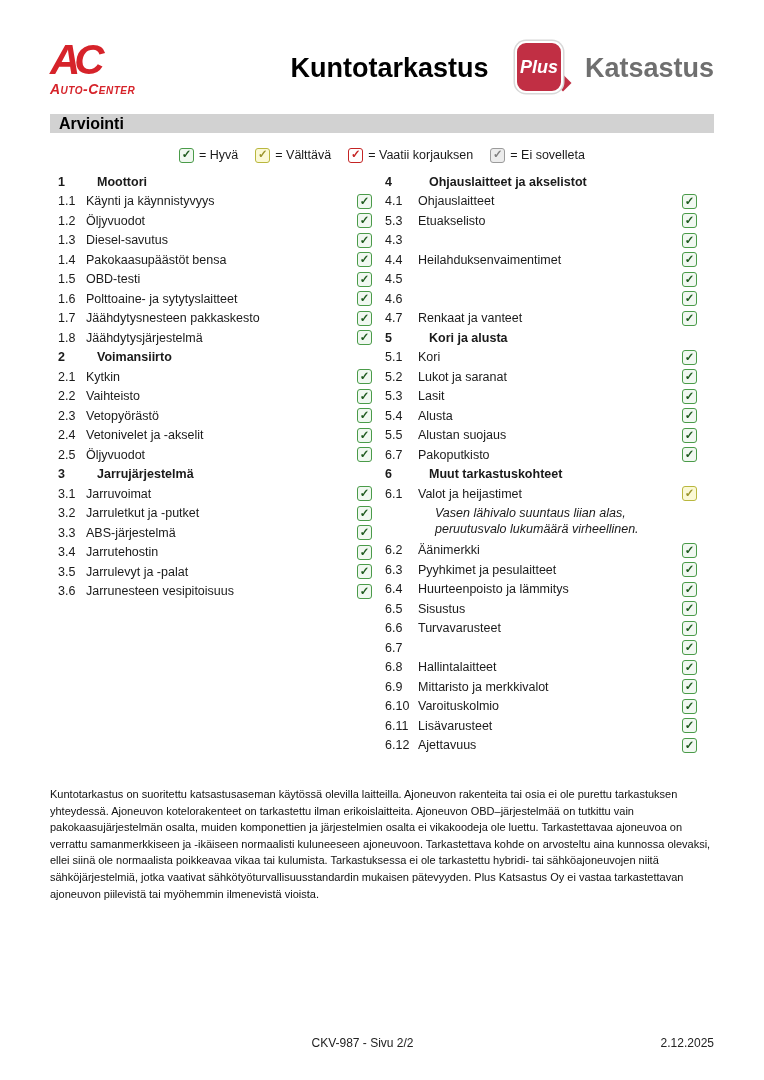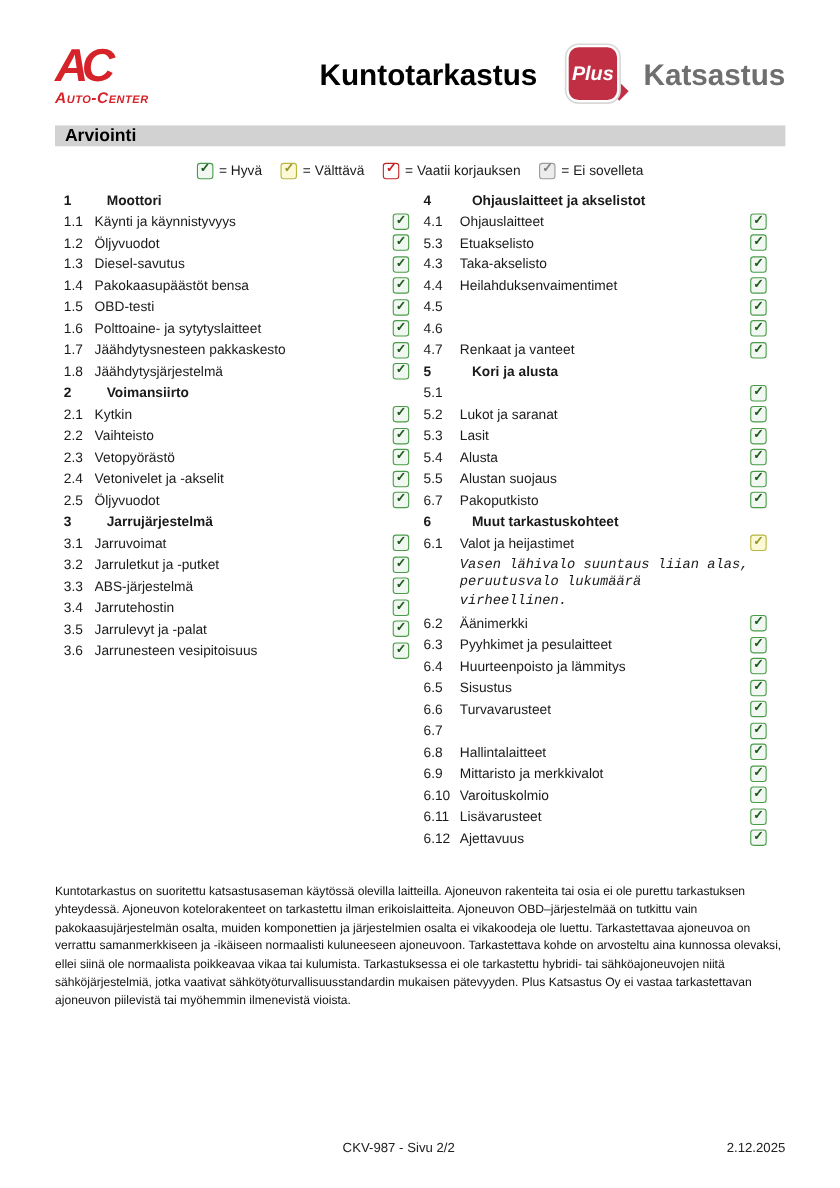--- a/index.html
+++ b/index.html
@@ -70,22 +70,22 @@
   .col-right { width:313px; }
   .row { display:flex; align-items:center; height:19.5px; font-size:12.5px; }
   .row .num { width:36px; flex:none; padding-left:8px; }
   .col-right .row .num { padding-left:1px; width:34px; }
   .row .label { flex:1; padding-right:4px; white-space:nowrap; overflow:hidden; }
   .section-row .label, .section-row .num { font-weight:bold; }
   .section-row .label { font-weight:bold;margin-left:11px; }
   .row .checkbox { margin-left:auto; }
   .note-row { height:auto; padding:1px 0 3px; }
   .note-text {
-    display:block; margin-left:34px; max-width:268px;
-    font-size:12.5px; font-style:italic; line-height:16.5px; color:#1a1a1a;font-family:Liberation Mono, monospace;
+    display:block; margin-left:51px; max-width:268px;
+    font-size:12.5px; font-style:italic; line-height:16.5px; color:#1a1a1a;
   }
 
   
   .disclaimer {
     margin-top:31px; font-size:11px; line-height:16.6px; color:#111;
     padding-right:2px;
   }
 
   
   .page-footer {
@@ -306,21 +306,20 @@
         </div>
         <div class="row">
           <span class="num">5.3</span>
           <span class="label">Etuakselisto</span>
           <span class="checkbox status-good">
             <span class="check-glyph">✓</span>
           </span>
         </div>
         <div class="row">
           <span class="num">4.3</span>
-          <span class="label">Taka-akselisto</span>
           <span class="checkbox status-good">
             <span class="check-glyph">✓</span>
           </span>
         </div>
         <div class="row">
           <span class="num">4.4</span>
           <span class="label">Heilahduksenvaimentimet</span>
           <span class="checkbox status-good">
             <span class="check-glyph">✓</span>
           </span>
@@ -343,20 +342,21 @@
           <span class="checkbox status-good">
             <span class="check-glyph">✓</span>
           </span>
         </div>
         <div class="row section-row">
           <span class="num">5</span>
           <span class="label">Kori ja alusta</span>
         </div>
         <div class="row">
           <span class="num">5.1</span>
+          <span class="label">Kori</span>
           <span class="checkbox status-good">
             <span class="check-glyph">✓</span>
           </span>
         </div>
         <div class="row">
           <span class="num">5.2</span>
           <span class="label">Lukot ja saranat</span>
           <span class="checkbox status-good">
             <span class="check-glyph">✓</span>
           </span>

